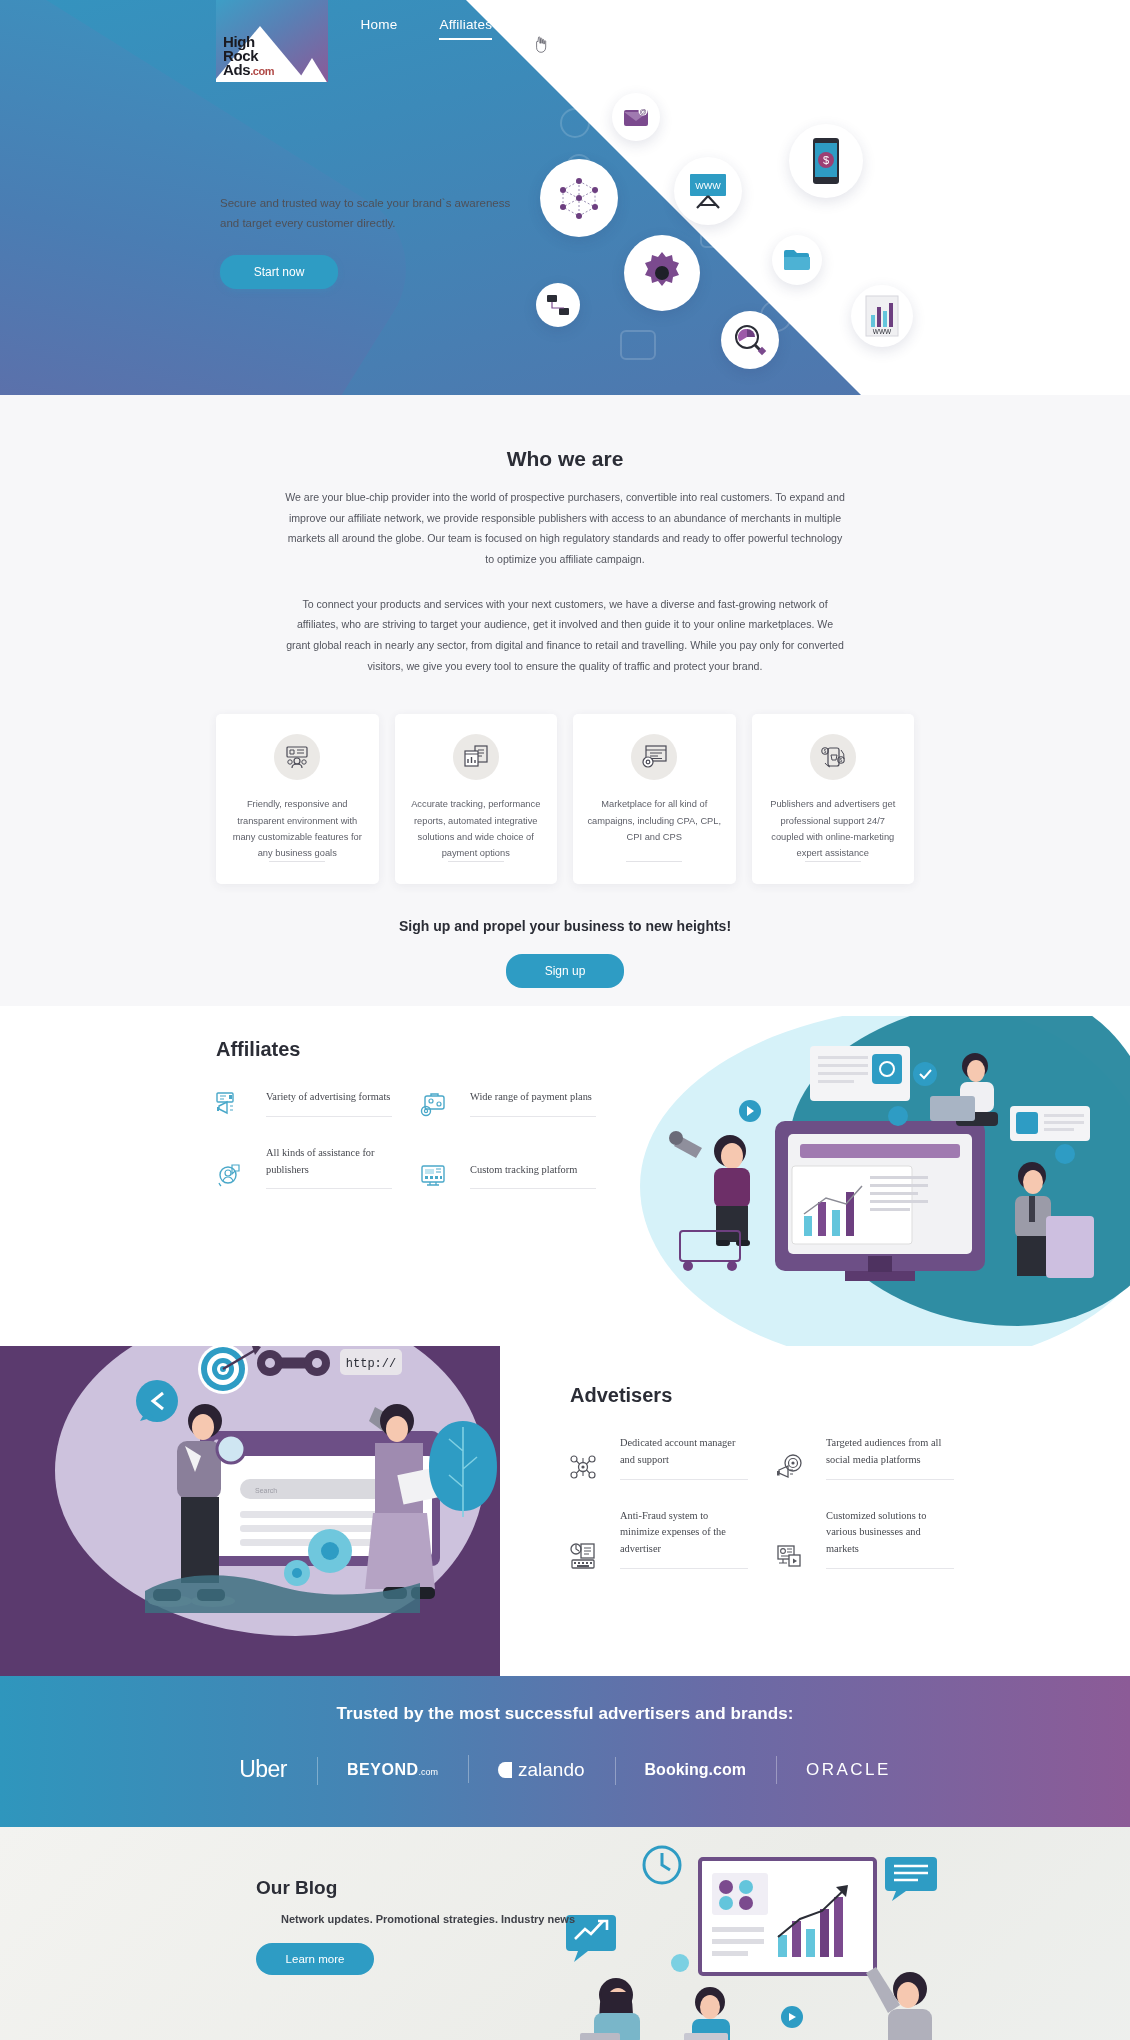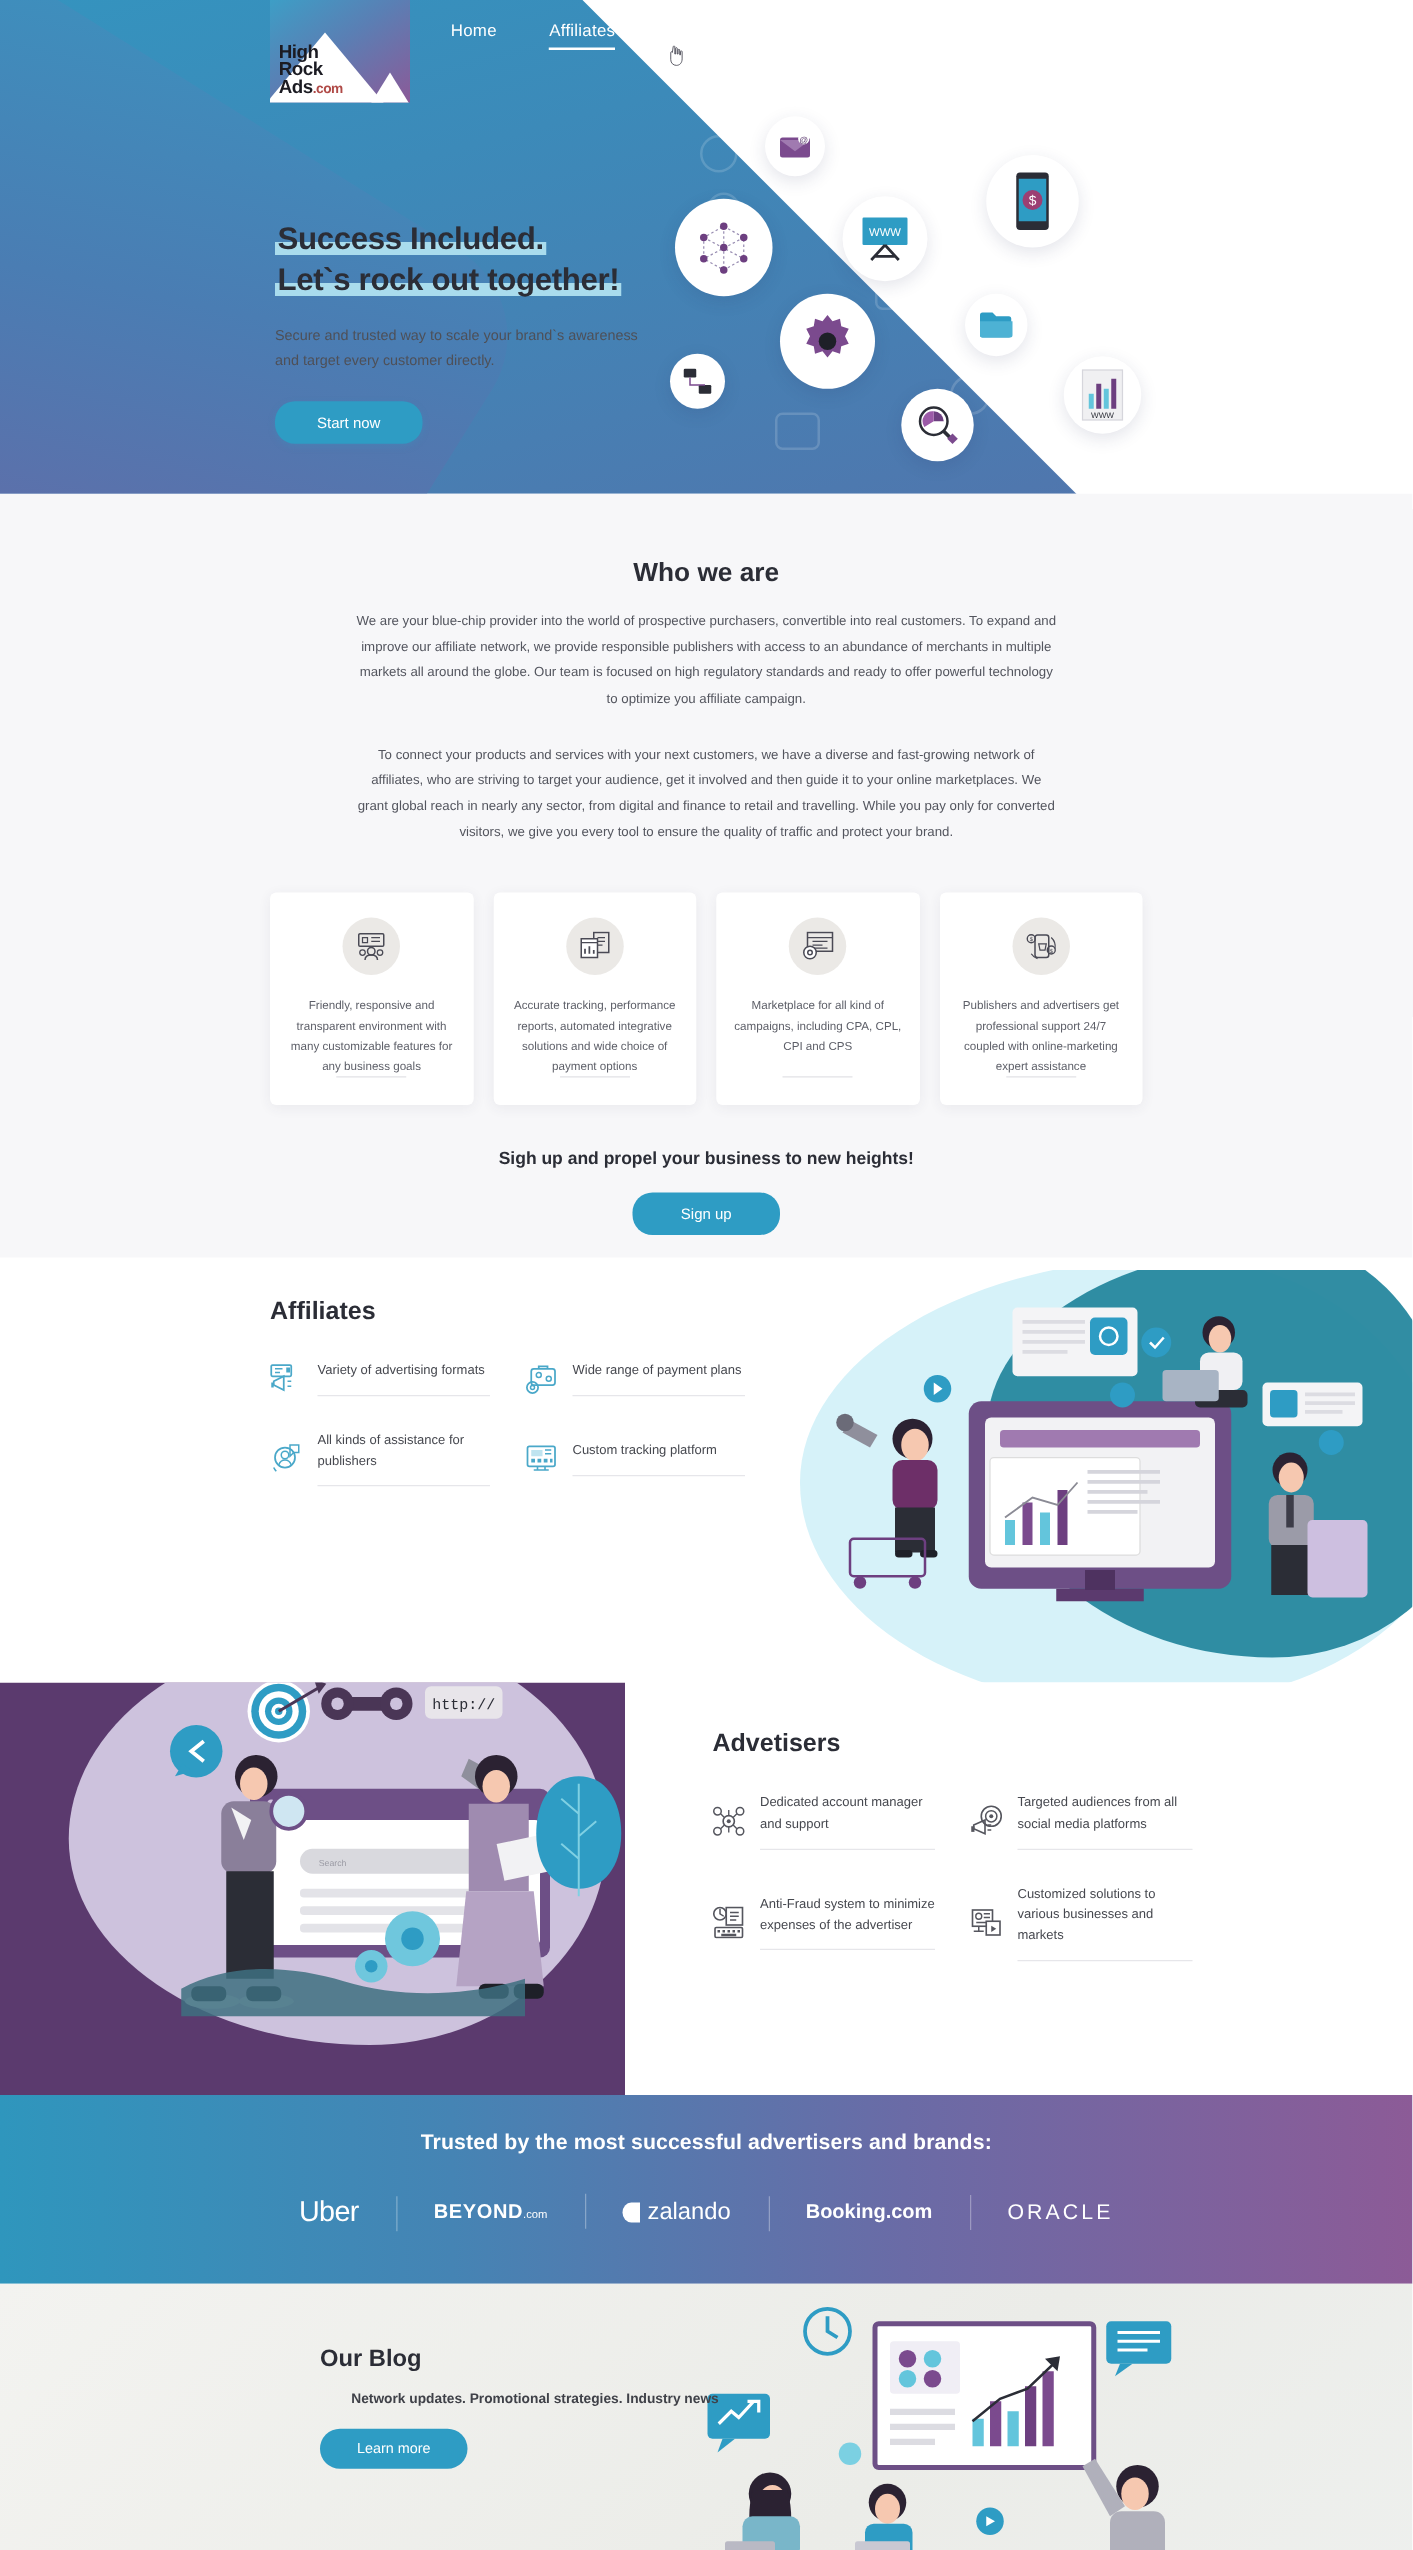--- a/index.html
+++ b/index.html
@@ -159,21 +159,21 @@
     border-radius:58% 42% 48% 52% / 50% 56% 44% 50%;
   }
   .aff-blob2 {
     position:absolute; right:-40px; top:-20px; width:380px; height:330px;
     background:#26879e;
     border-radius:64% 36% 40% 60% / 44% 62% 38% 56%;
     opacity:.95;
   }
   .sec-h2 { font-size:20px; font-weight:bold; color:#2b2d36; }
   .feat-grid { display:grid; grid-template-columns:176px 176px; gap:28px 28px; margin-top:28px; }
-  .feat { display:flex; gap:12px; align-items:center; }
+  .feat { display:flex; gap:24px; align-items:flex-end;font-family:Liberation Serif, serif; }
   .feat-ic { flex:0 0 26px; height:26px; color:#4aa8c9; }
   .feat-txt { font-size:10.4px; line-height:1.6; color:#46484f; padding-bottom:10px; border-bottom:1px solid #e6e6ea; flex:1; }
 
   
   .advert { position:relative; height:330px; overflow:hidden; background:#fff; }
   .adv-purple {
     position:absolute; left:0; top:0; width:500px; height:340px;
     background:#5b3a6e;
   }
   .adv-blob {
@@ -267,24 +267,20 @@
           <path d="M3 22c0-5 4-8 9-8s9 3 9 8" fill="none" stroke="#fff" stroke-width="2"></path>
         </svg>
       <span>Sign in</span>
     </div>
 
     <svg class="cursor-hand" style="left:534px;top:36px;" viewBox="0 0 20 26">
       <path d="M7 2c0-1 2-1 2 0v9h1V4c0-1 2-1 2 0v7h1V6c0-1 2-1 2 0v6h1V8c0-1 2-1 2 0v9c0 5-3 8-7 8s-7-3-7-7V9c0-1 2-1 2 0z" fill="#ffffff" stroke="#4a4a55" stroke-width="1.1"></path>
     </svg>
 
     <div class="hero-copy">
-      <h1 class="hero-h1">
-        <span>Success Included.</span><br>
-        <span>Let`s rock out together!</span>
-      </h1>
       <p class="hero-sub">
         <span>Secure and trusted way to scale your brand`s awareness</span><br>
         <span>and target every customer directly.</span>
       </p>
       <button class="btn-primary">Start now</button>
     </div>
 
     <div class="bubble" style="left:612px;top:93px;width:48px;height:48px;">
       <svg width="26" height="22" viewBox="0 0 26 22">
         <rect x="1" y="4" width="24" height="16" rx="2" fill="#7b4a8e"></rect>

